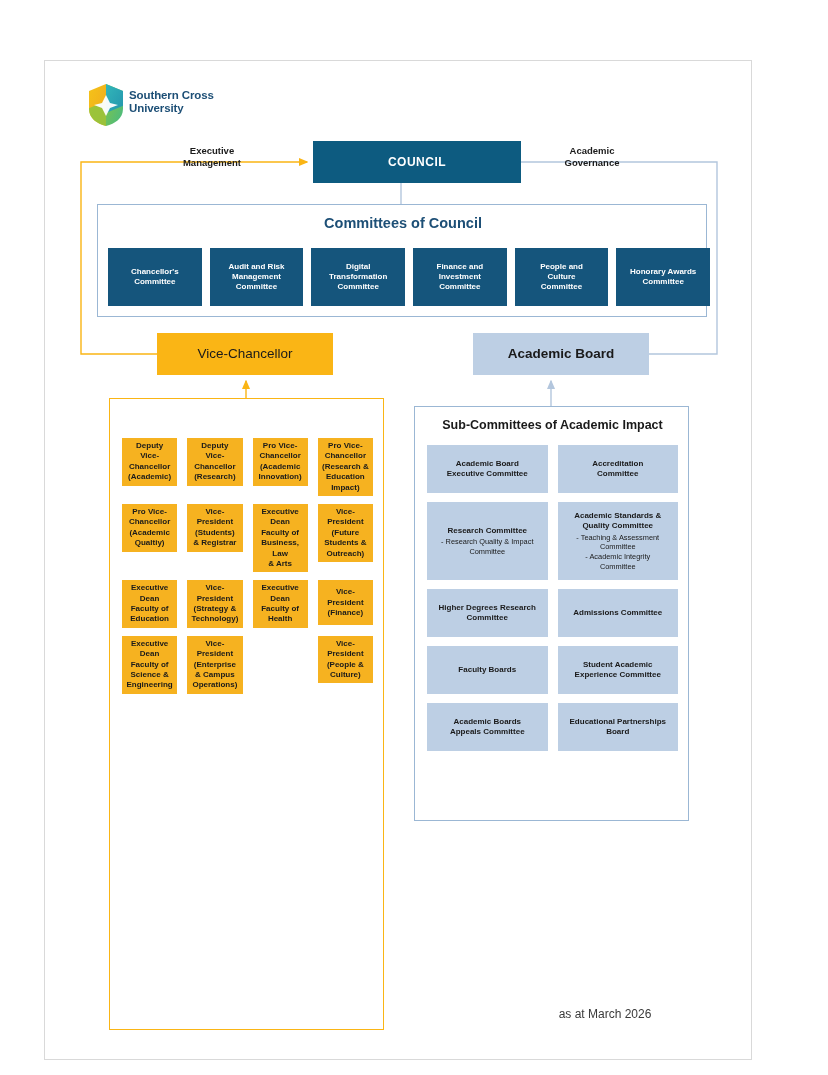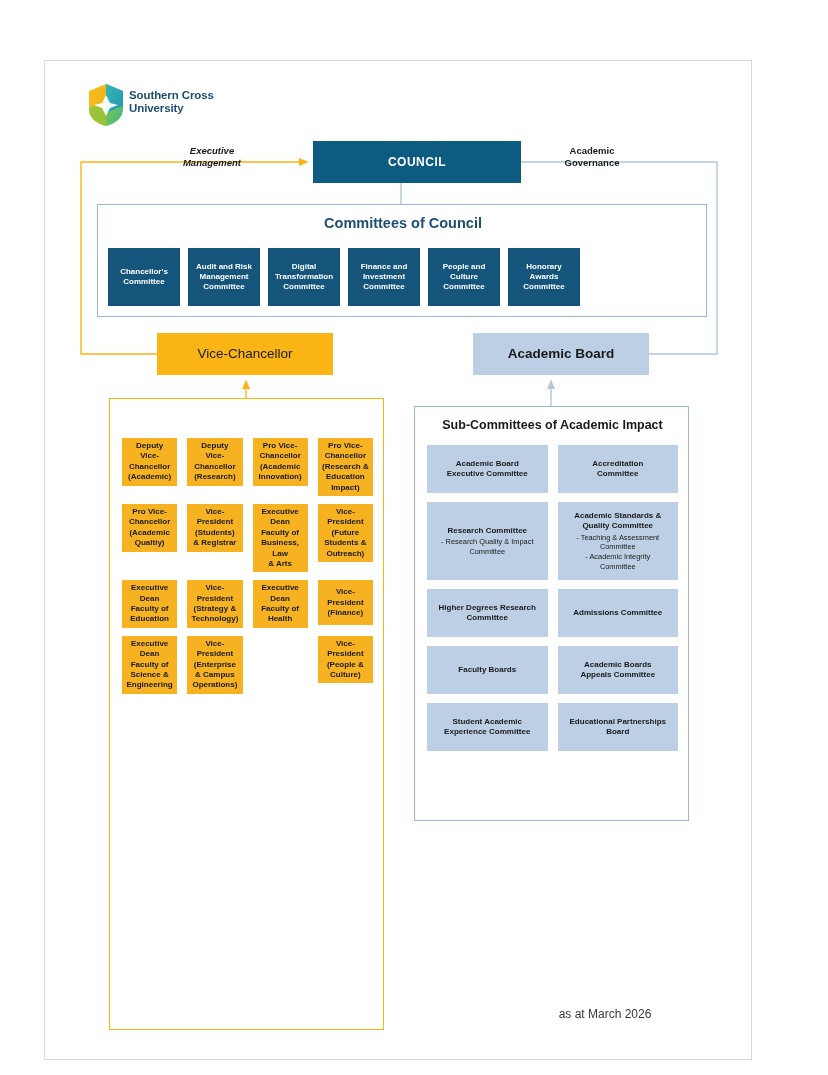--- a/index.html
+++ b/index.html
@@ -66,21 +66,21 @@
   
   .coc-panel{
     position:absolute;left:52px;top:143px;width:610px;height:113px;
     border:1px solid #9bb7d4;background:#ffffff;box-sizing:border-box;
   }
   .coc-title{
     position:absolute;left:0;top:10px;width:610px;text-align:center;
     font-size:14.5px;font-weight:bold;color:#1d4f76;
   }
   .coc-row{
-    position:absolute;left:10px;top:43px;width:472px;height:58px;
+    position:absolute;left:10px;top:43px;width:602px;height:58px;
     display:flex;gap:8px;
   }
   .coc-item{
     flex:1;background:#15557c;color:#ffffff;
     display:flex;align-items:center;justify-content:center;text-align:center;
     font-size:8px;font-weight:bold;line-height:1.25;
     padding:2px 3px;box-sizing:border-box;
   }
 
   
@@ -132,21 +132,21 @@
   .ab-sub{
     font-weight:normal;font-size:7.4px;line-height:1.3;
     margin-top:1px;
   }
 
   
   .arrow-label{
     position:absolute;text-align:center;
     font-size:9.5px;font-weight:bold;color:#1a1a1a;line-height:1.25;
   }
-  .lbl-exec{left:112px;top:84px;width:110px;font-style:italic;}
+  .lbl-exec{left:112px;top:84px;width:110px;}
   .lbl-acad{left:492px;top:84px;width:110px;}
 
   .footnote{
     position:absolute;left:470px;top:946px;width:180px;
     text-align:center;font-size:12px;color:#3a3a3a;
   }
 </style>
 </head>
 <body>
 
@@ -307,24 +307,24 @@
           <div class="ab-item">
             <div>Higher Degrees Research<br>Committee</div>
           </div>
           <div class="ab-item">
             <div>Admissions Committee</div>
           </div>
           <div class="ab-item">
             <div>Faculty Boards</div>
           </div>
           <div class="ab-item">
+            <div>Student Academic<br>Experience Committee</div>
+          </div>
+          <div class="ab-item">
             <div>Academic Boards<br>Appeals Committee</div>
-          </div>
-          <div class="ab-item">
-            <div>Student Academic<br>Experience Committee</div>
           </div>
           <div class="ab-item">
             <div>Educational Partnerships<br>Board</div>
           </div>
         </div>
     </div>
 
     <div class="footnote">as at March 2026</div>
   </div>
 </div>

